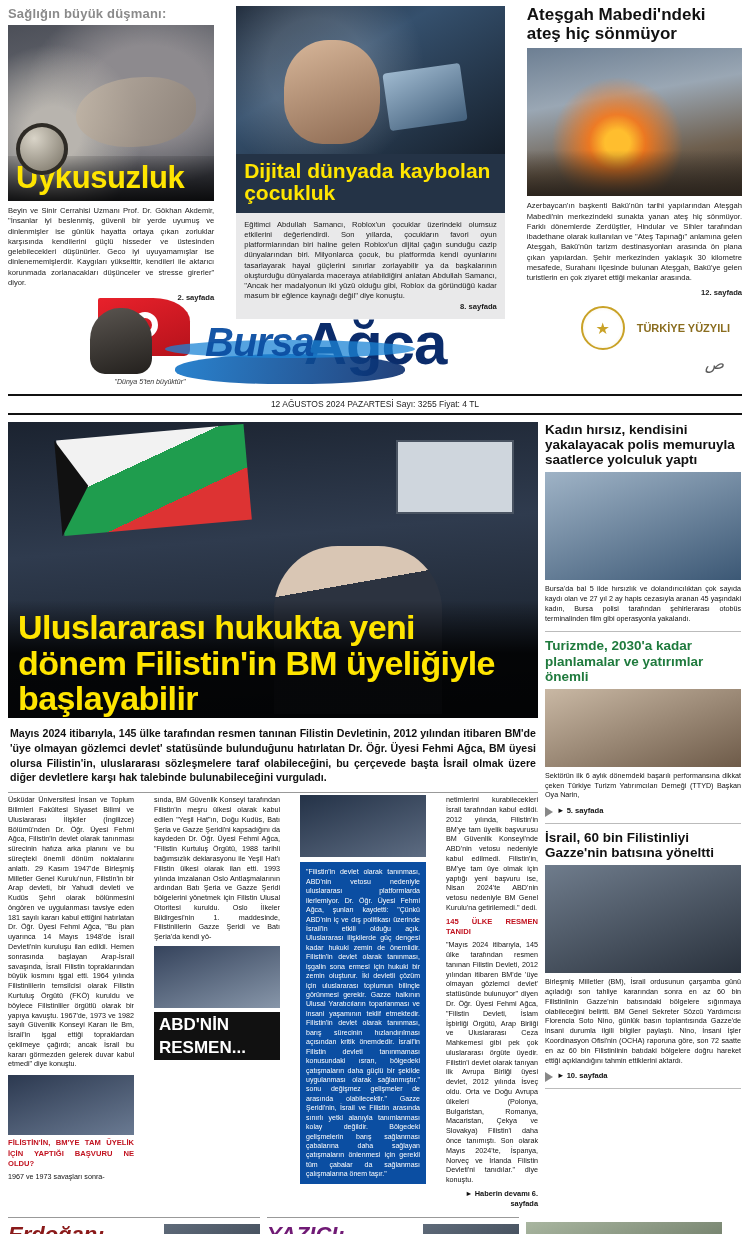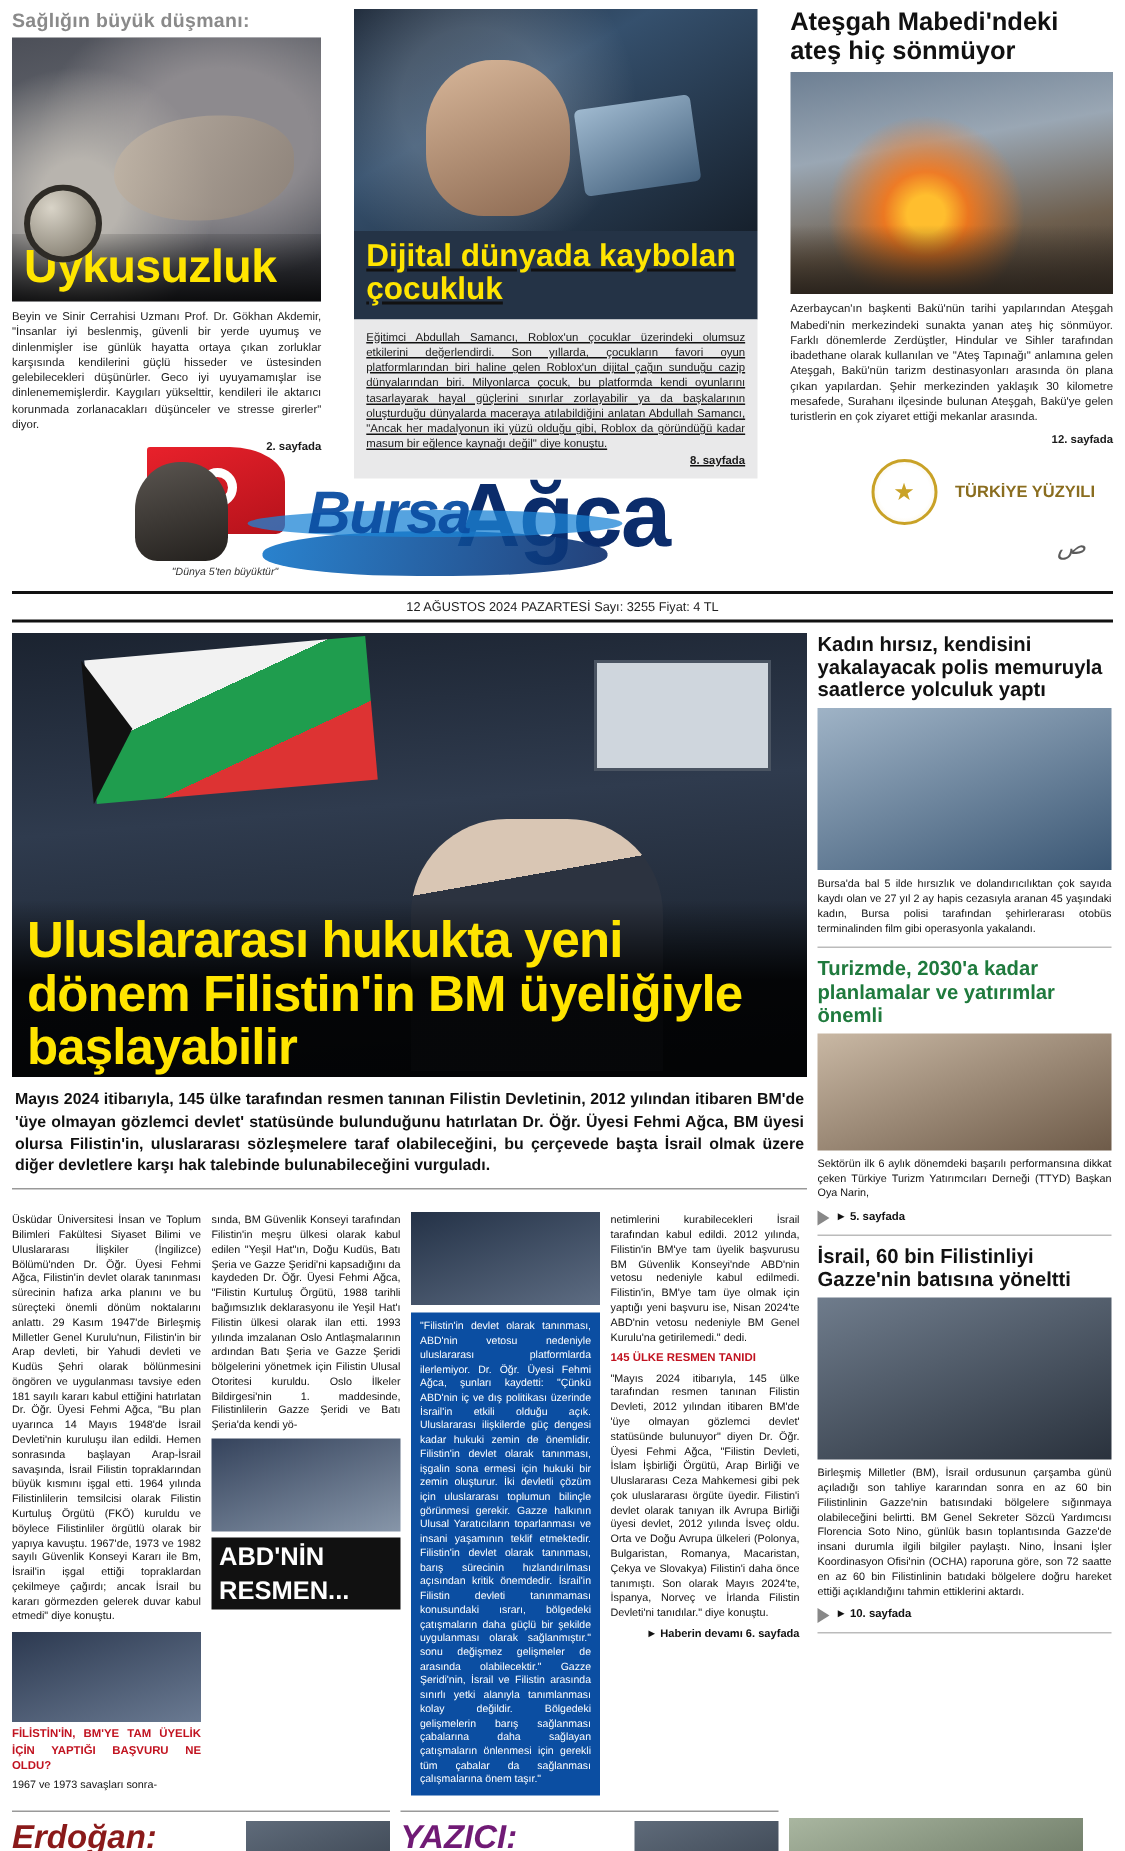--- a/index.html
+++ b/index.html
@@ -47,21 +47,21 @@
     padding: 6px 8px 7px;
     background: linear-gradient(to top, rgba(0,0,0,.82), rgba(0,0,0,.12));
     color: #ffe500; font-weight: bold; line-height: 1.04;
   }
   .t-uyku { font-size: 31px; letter-spacing: -.4px; }
   .body-text {
     font-size: 7.6px; line-height: 1.35; text-align: justify; color: #1a1a1a;
     margin-top: 5px;
   }
 
-  .top-mid { width: 297px; text-decoration: underline; }
+  .top-mid { width: 297px; }
   .ph-digital {
     height: 148px;
     background:
       radial-gradient(circle at 30% 42%, rgba(255,255,255,.16) 0 24%, rgba(255,255,255,0) 52%),
       linear-gradient(150deg, #1e2a3a 0%, #35506d 38%, #16202c 100%);
   }
   .ph-digital:after {
     content: ""; position: absolute; left: 48px; top: 34px;
     width: 96px; height: 104px; border-radius: 46% 46% 40% 40%;
     background: linear-gradient(160deg, #d8b79a, #8d6a52);
@@ -203,21 +203,21 @@
     background: linear-gradient(to top, rgba(0,0,0,.86) 55%, rgba(0,0,0,0));
     color: #ffe500; font-weight: bold; font-size: 34px; line-height: 1.05;
     letter-spacing: -.6px;
   }
   .lead-deck {
     font-size: 10.6px; line-height: 1.4; text-align: justify;
     margin: 8px 2px 7px; font-weight: bold; color: #111;
   }
   .rule { border-top: 1px solid #999; }
 
-  .cols { display: flex; gap: 7px; margin-top: 15px; }
+  .cols { display: flex; gap: 20px; margin-top: 2px; }
   .col { width: 126px; font-size: 7.2px; line-height: 1.36; text-align: justify; }
   .col p { margin-bottom: 4px; }
   .sub-red { color: #c1121f; font-weight: bold; font-size: 7.6px; margin: 3px 0; }
 
   .photo-strip { display: flex; gap: 4px; margin-top: 6px; }
   .ph-small { width: 126px; height: 66px; }
   .ph-a { background: linear-gradient(160deg, #2c3950, #6a7a92); }
   .ph-b { background: linear-gradient(160deg, #35435c, #8796a9); }
   .ph-c { background: linear-gradient(160deg, #243247, #5d6c82); }
 

